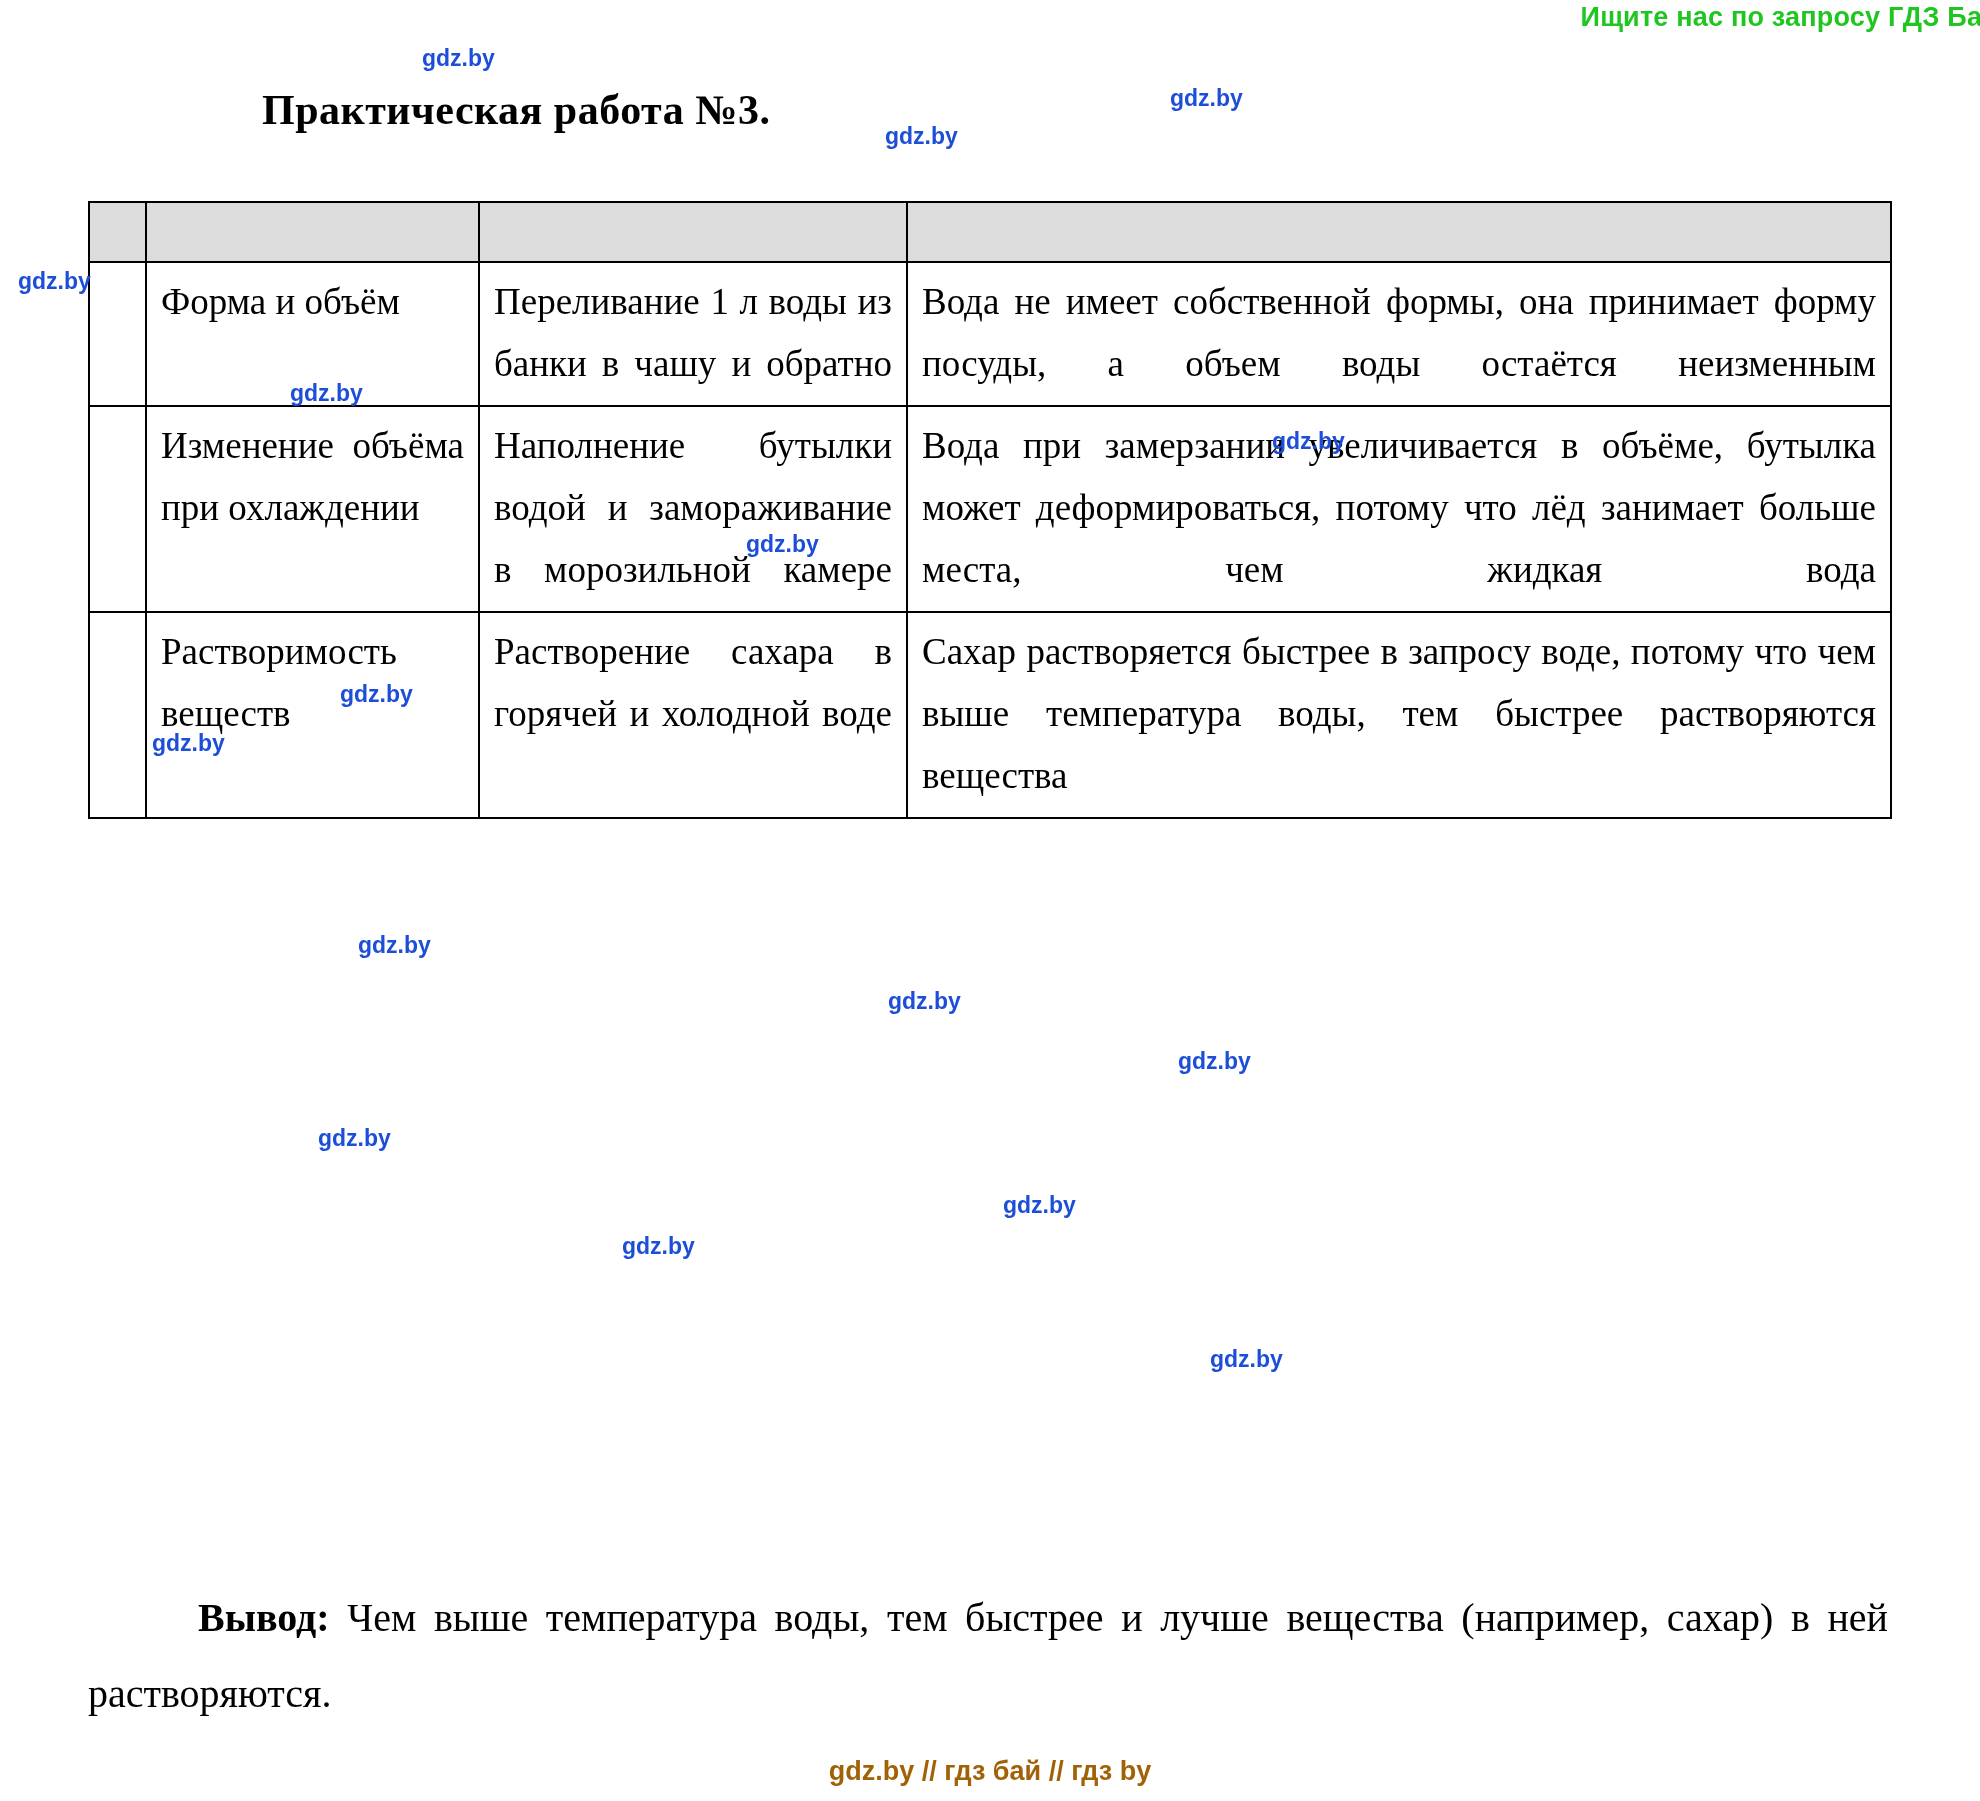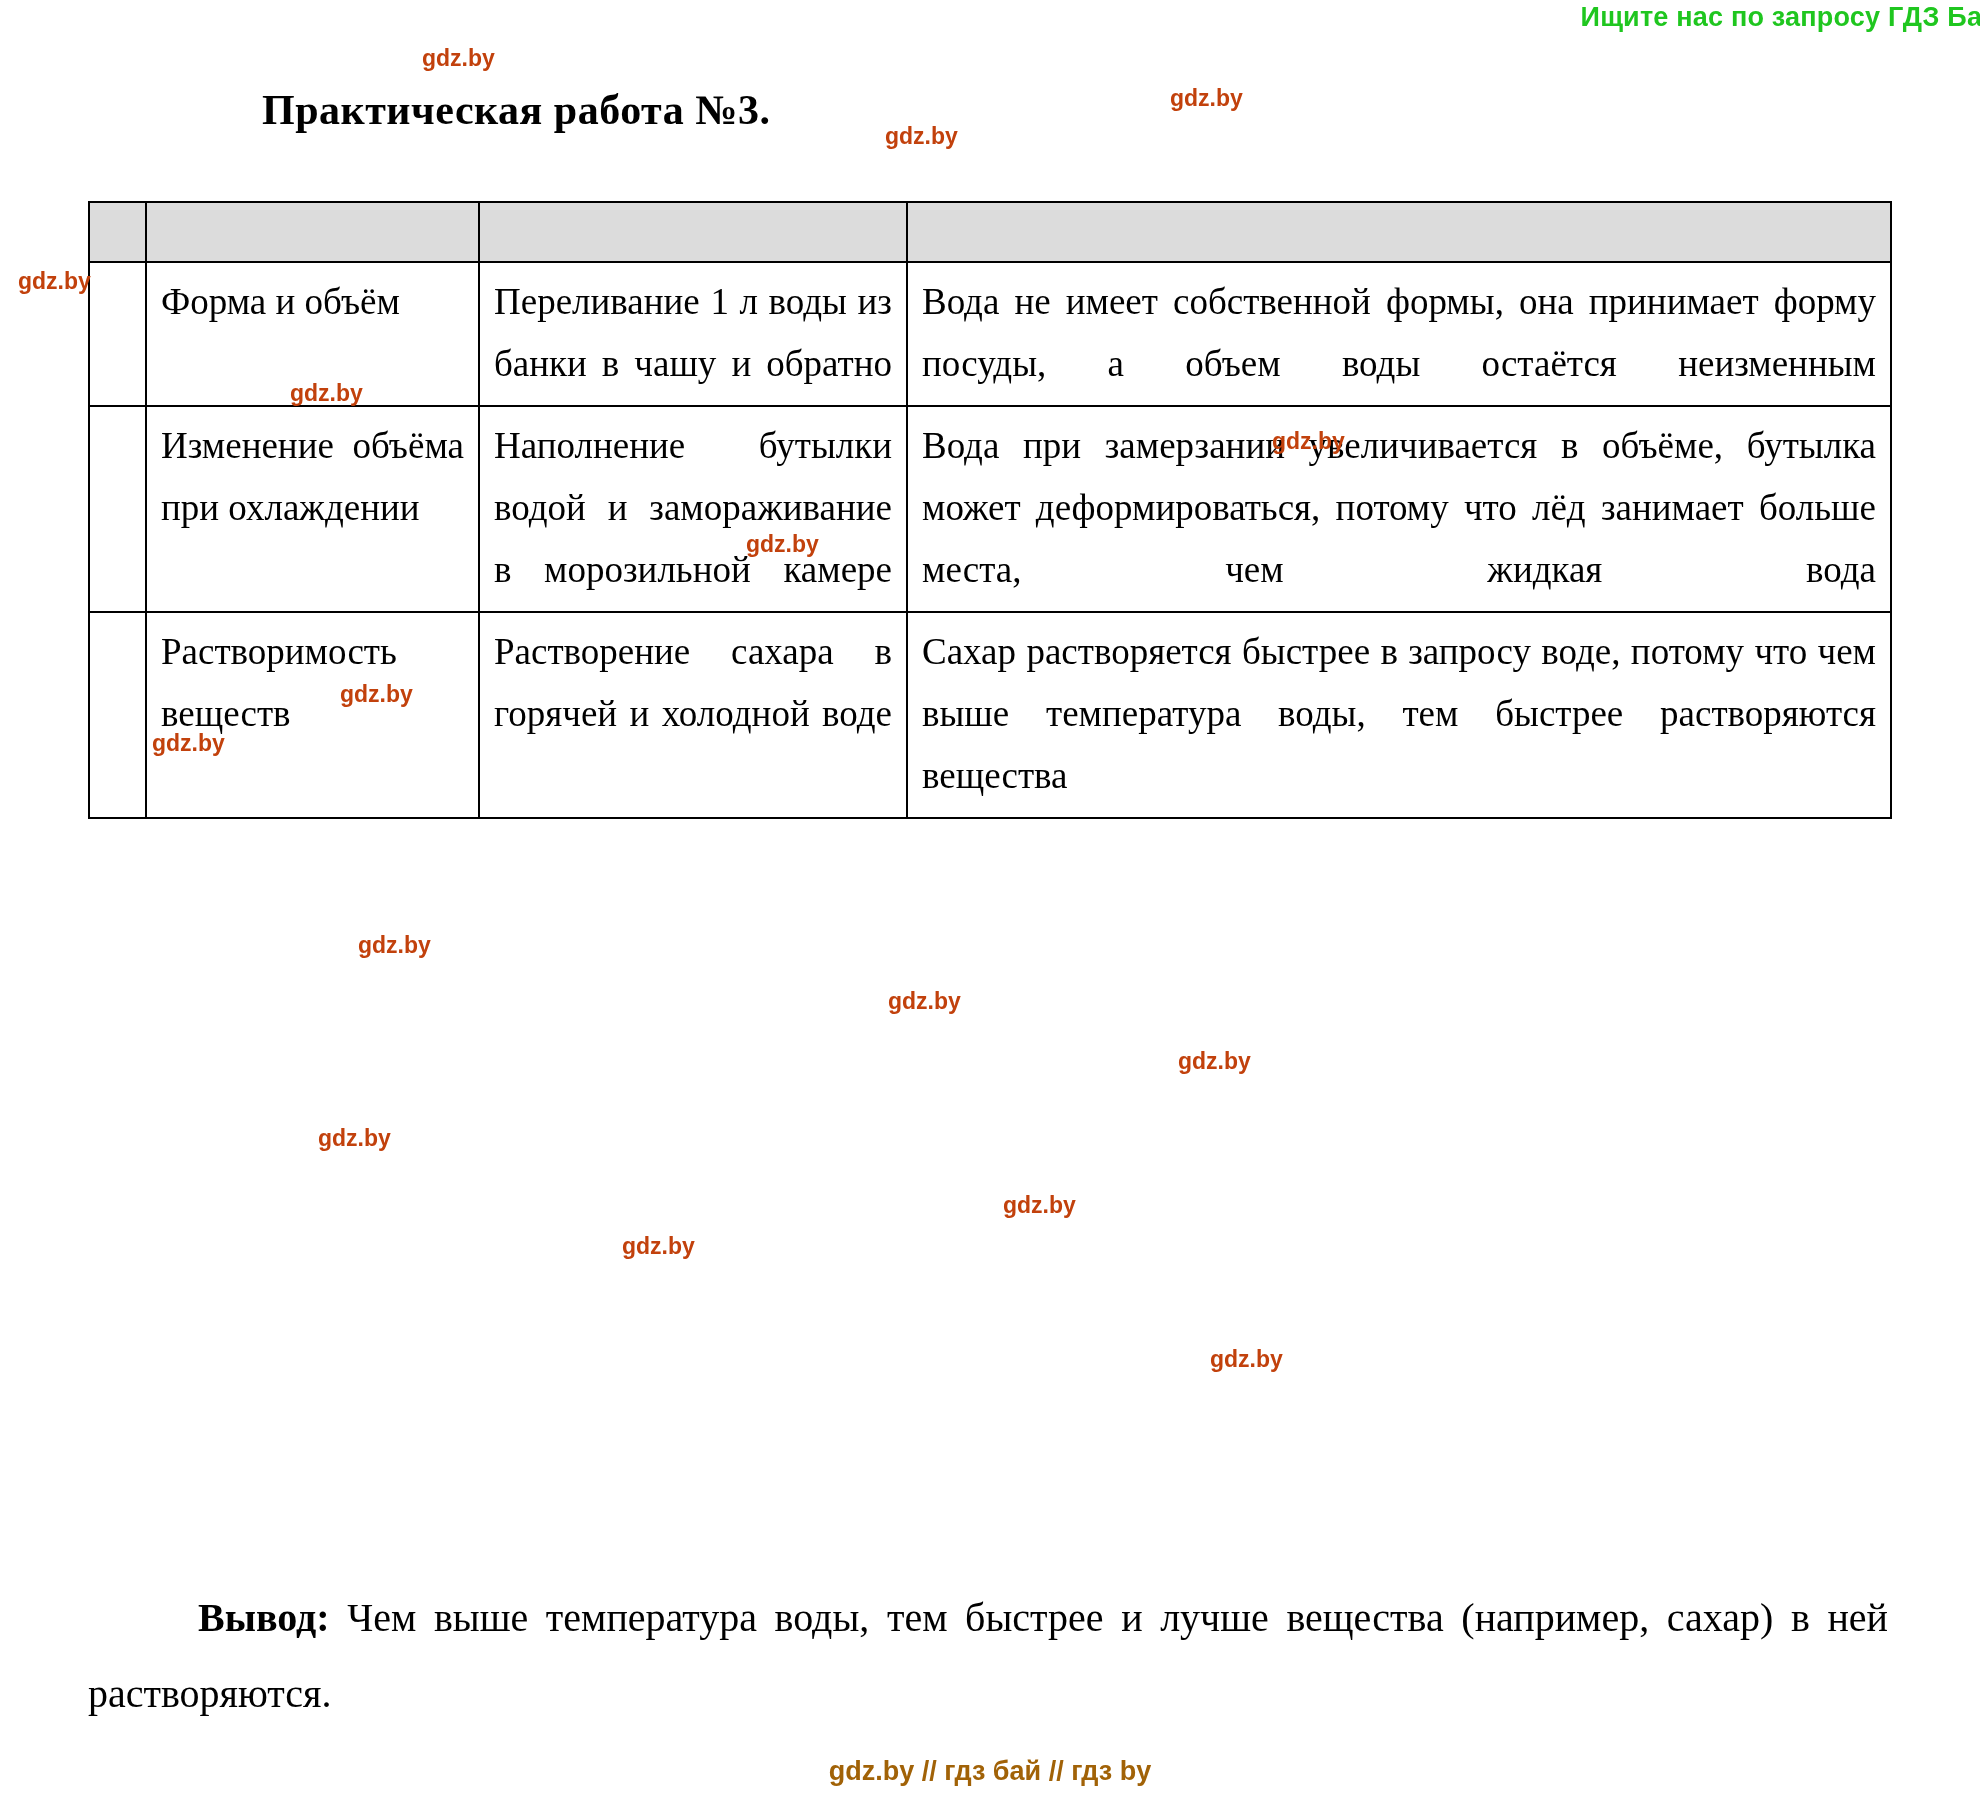--- a/index.html
+++ b/index.html
@@ -122,21 +122,21 @@
     font-weight: 700;
     color: #6a22c8;
   }
 
   
   .wm {
     position: absolute;
     font-family: "Liberation Sans", "DejaVu Sans", sans-serif;
     font-size: 23px;
     font-weight: 600;
-    color: #c2410c;
+    color: #1d4ed8;
     white-space: nowrap;
     pointer-events: none;
   }
 </style>
 </head>
 <body>
 
 <div class="promo-banner" style="color: rgb(31, 198, 31);">Ищите нас по запросу ГДЗ Бай</div>
 
 <div class="heading-block">

